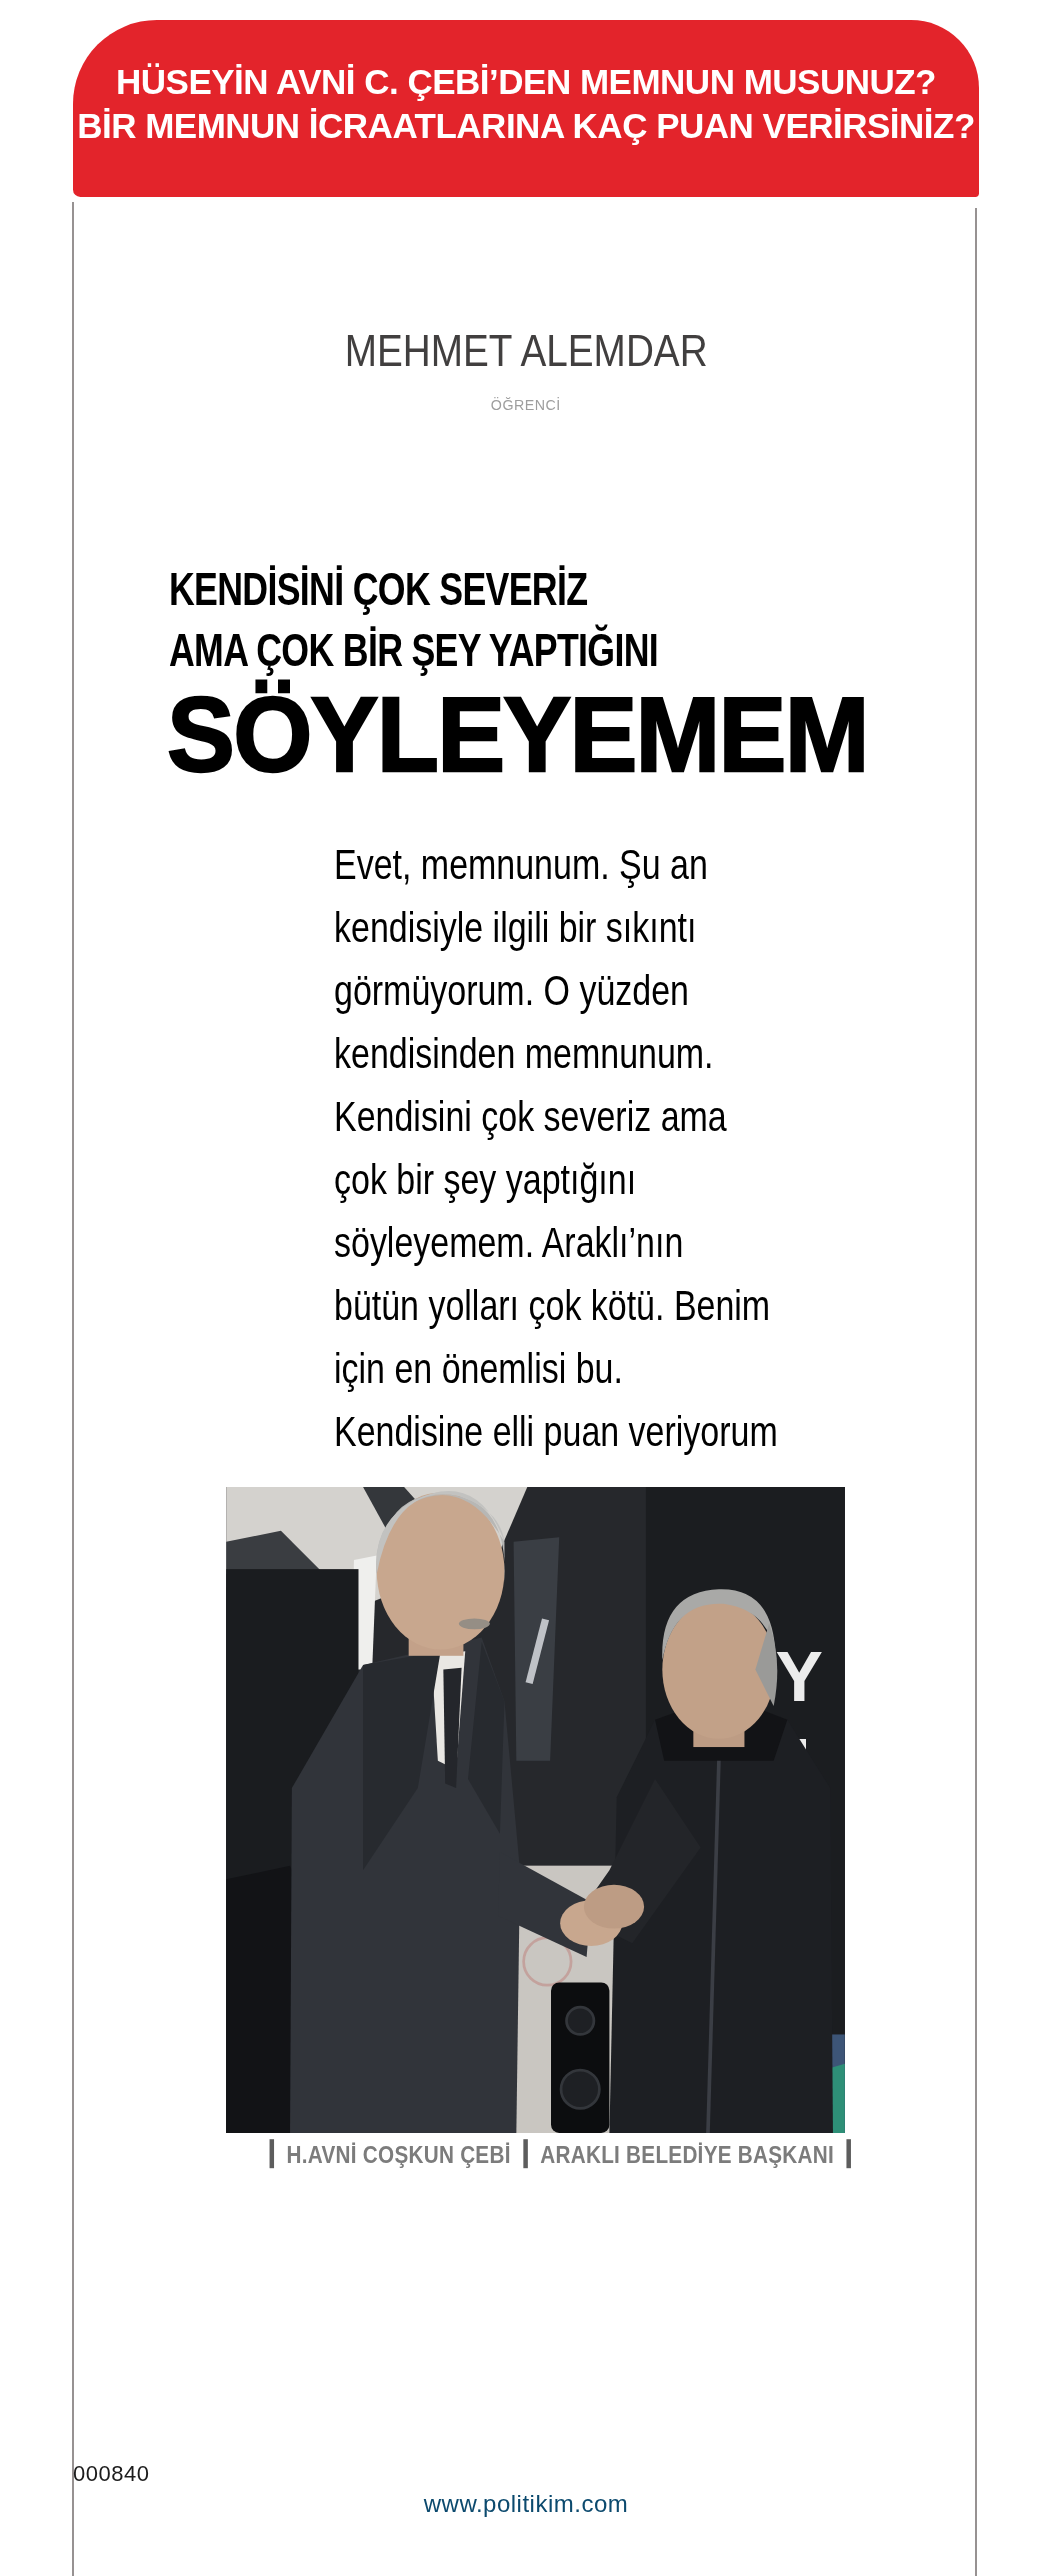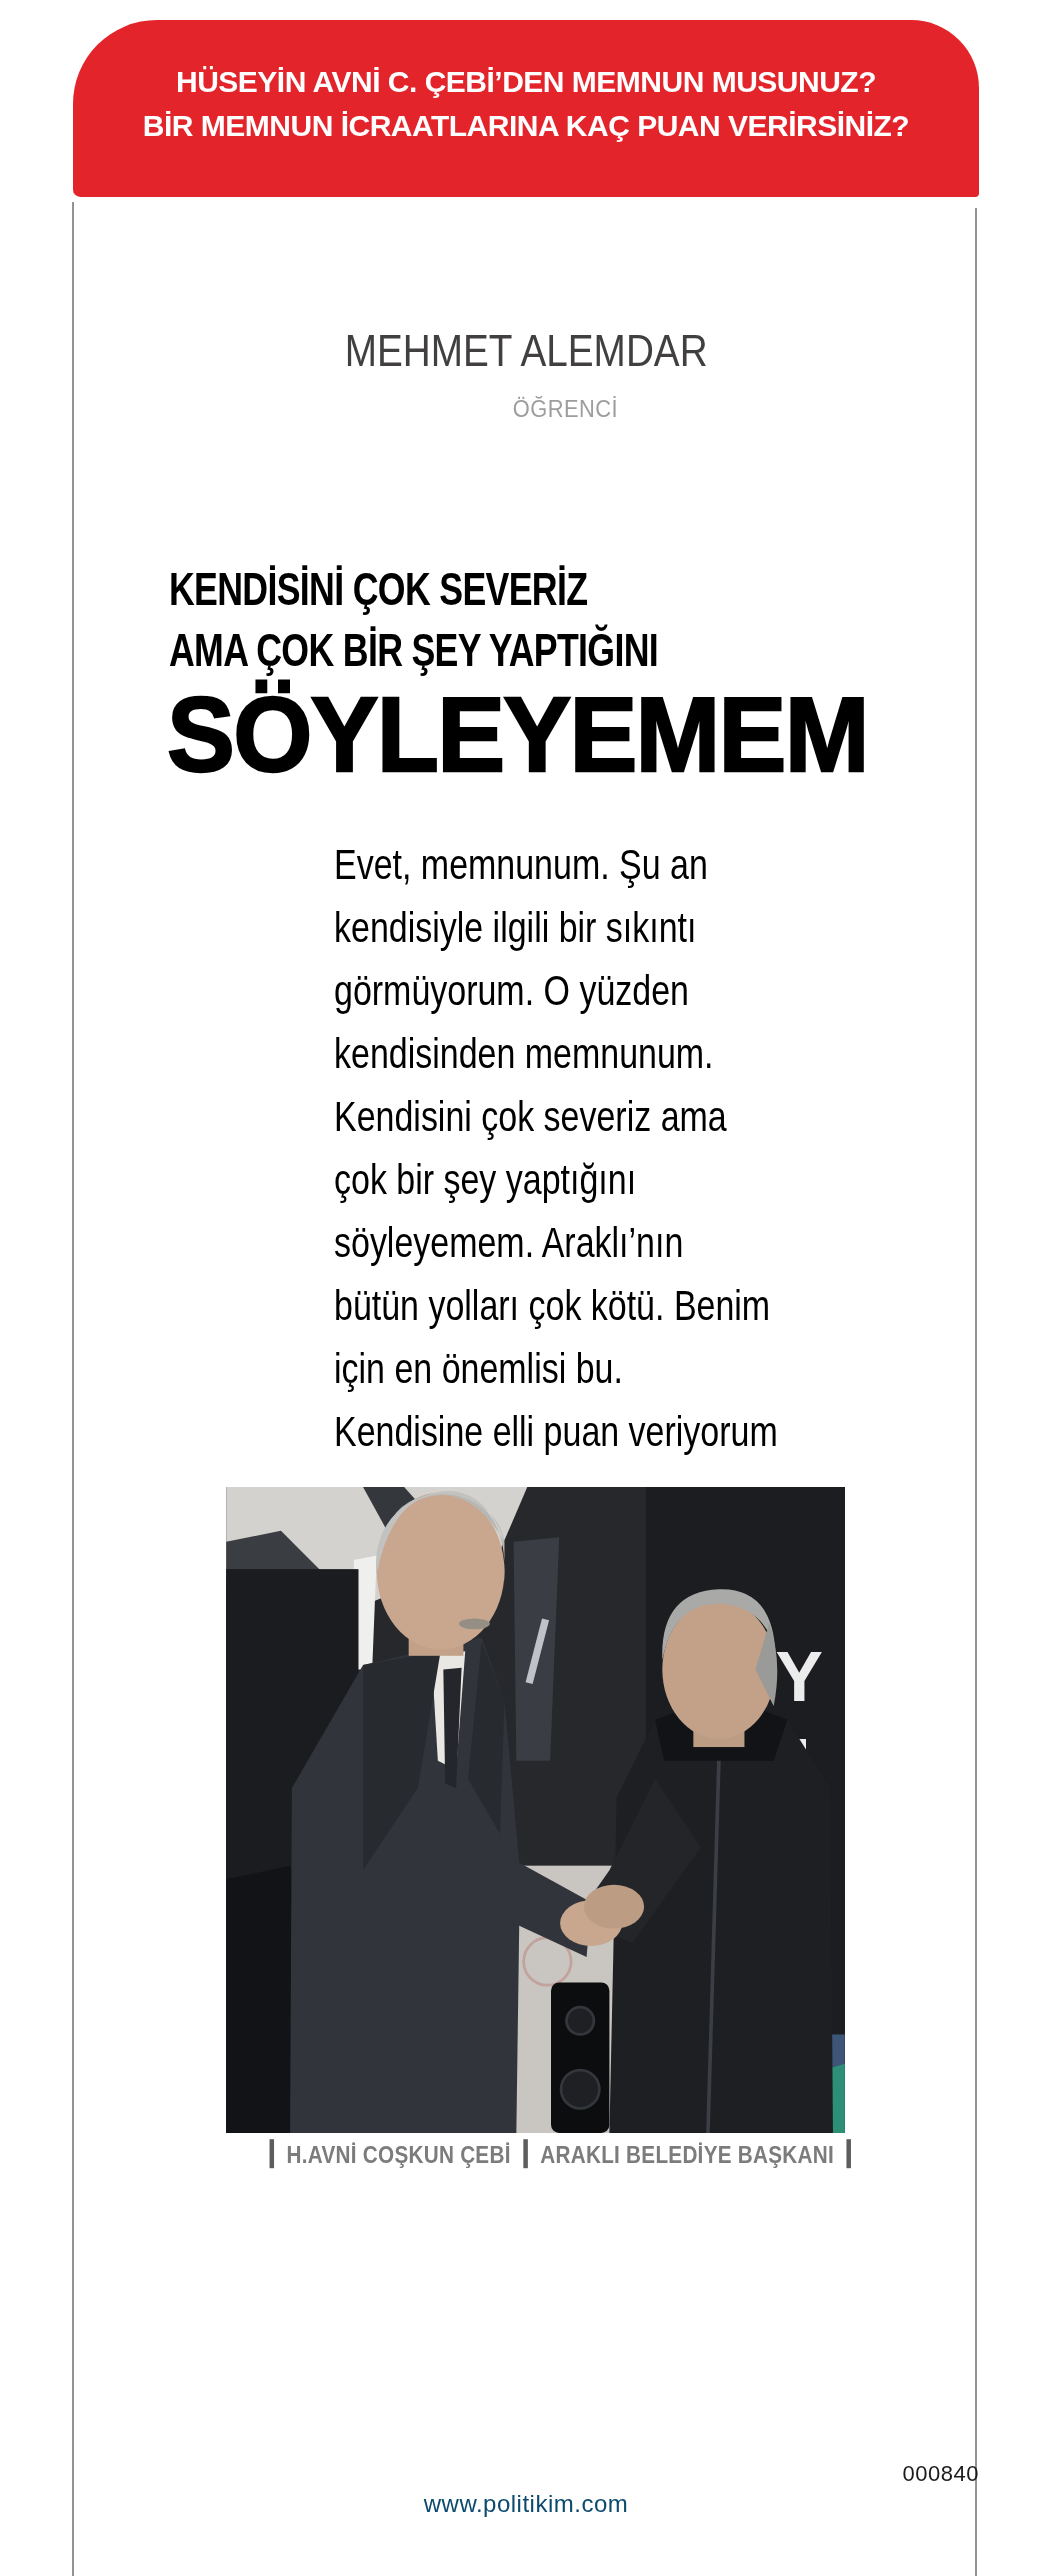--- a/index.html
+++ b/index.html
@@ -17,34 +17,34 @@
 
   
   .banner{
     position:absolute;left:73px;top:20px;width:906px;height:177px;
     background:#e3242b;
     border-radius:84px 68px 3.7px 7.3px;
     color:#ffffff;text-align:center;
     box-sizing:border-box;padding-top:40px;
   }
   .banner-line{
-    font-size:30px;font-weight:700;line-height:44px;letter-spacing:-0.5px;
+    font-size:35px;font-weight:700;line-height:44px;letter-spacing:-0.5px;
     white-space:nowrap;
   }
 
   
   .person-name{
     position:absolute;left:73px;top:328px;width:906px;text-align:center;
     font-size:44px;font-weight:100;color:#413f3f;line-height:1.05;
     white-space:nowrap;
   }
   .person-name .squeeze{display:inline-block;transform:scaleX(0.88);transform-origin:center;}
   .person-title{
     position:absolute;left:73px;top:396px;width:906px;text-align:center;
-    font-size:23px;color:#9d9d9d;letter-spacing:0.5px;white-space:nowrap;margin-left:39px;
+    font-size:15px;color:#9d9d9d;letter-spacing:0.5px;white-space:nowrap;
   }
   .person-title .squeeze{display:inline-block;transform:scaleX(0.95);transform-origin:center;}
 
   
   .hl{
     position:absolute;left:169px;white-space:nowrap;color:#000;
     font-weight:700;font-size:47px;line-height:1.1;letter-spacing:-0.9px;
     transform:scaleX(0.76);transform-origin:left top;
   }
   .hl1{top:563px;}
@@ -79,21 +79,21 @@
     transform:scaleX(0.9);transform-origin:center top;
   }
   .caption .bar{
     display:inline-block;width:5.5px;height:29px;background:#5d5d5d;
     vertical-align:middle;margin:0 13.7px;transform:translateY(-1.8px);
   }
   .caption .cap-txt{vertical-align:middle;}
 
   
   .footer-code{
-    position:absolute;left:73px;top:2461px;width:906px;text-align:right;
+    position:absolute;left:73px;top:2461px;width:906px;text-align:left;
     font-size:22px;color:#1c1c1c;letter-spacing:0.5px;
   }
   .footer-site{
     position:absolute;left:73px;top:2490px;width:906px;text-align:center;
     font-size:24px;color:#0c4a6e;letter-spacing:0.5px;
   }
 </style>
 </head>
 <body>
 

